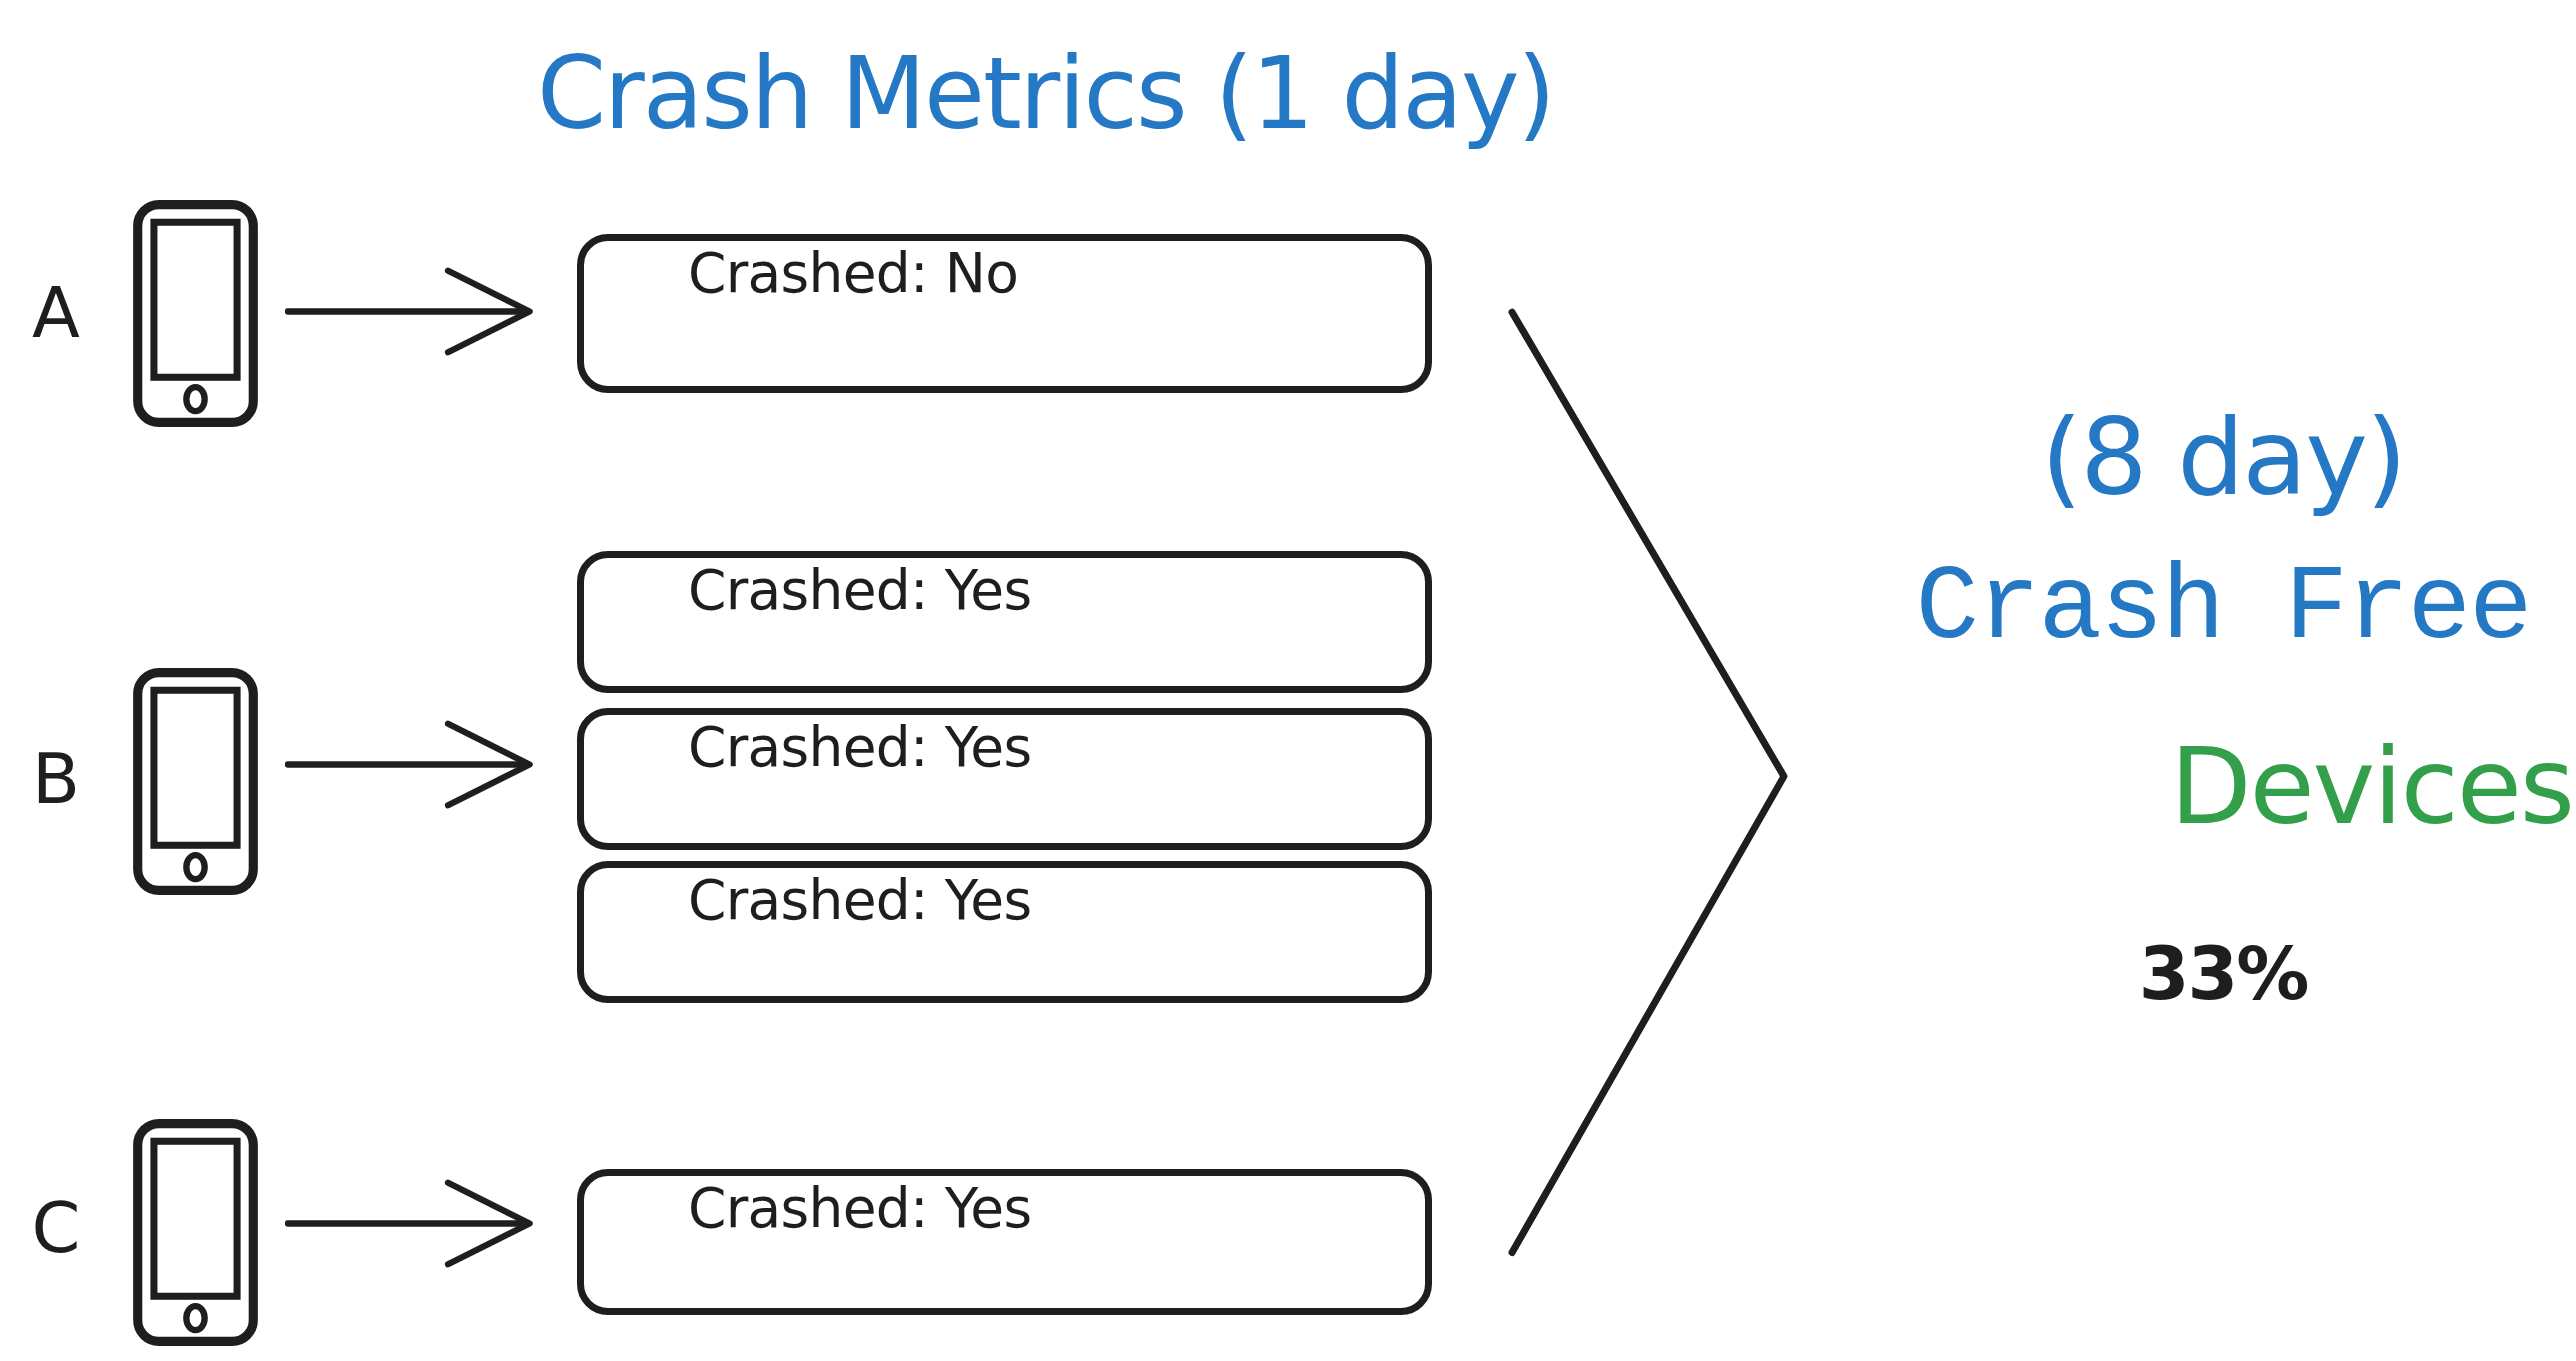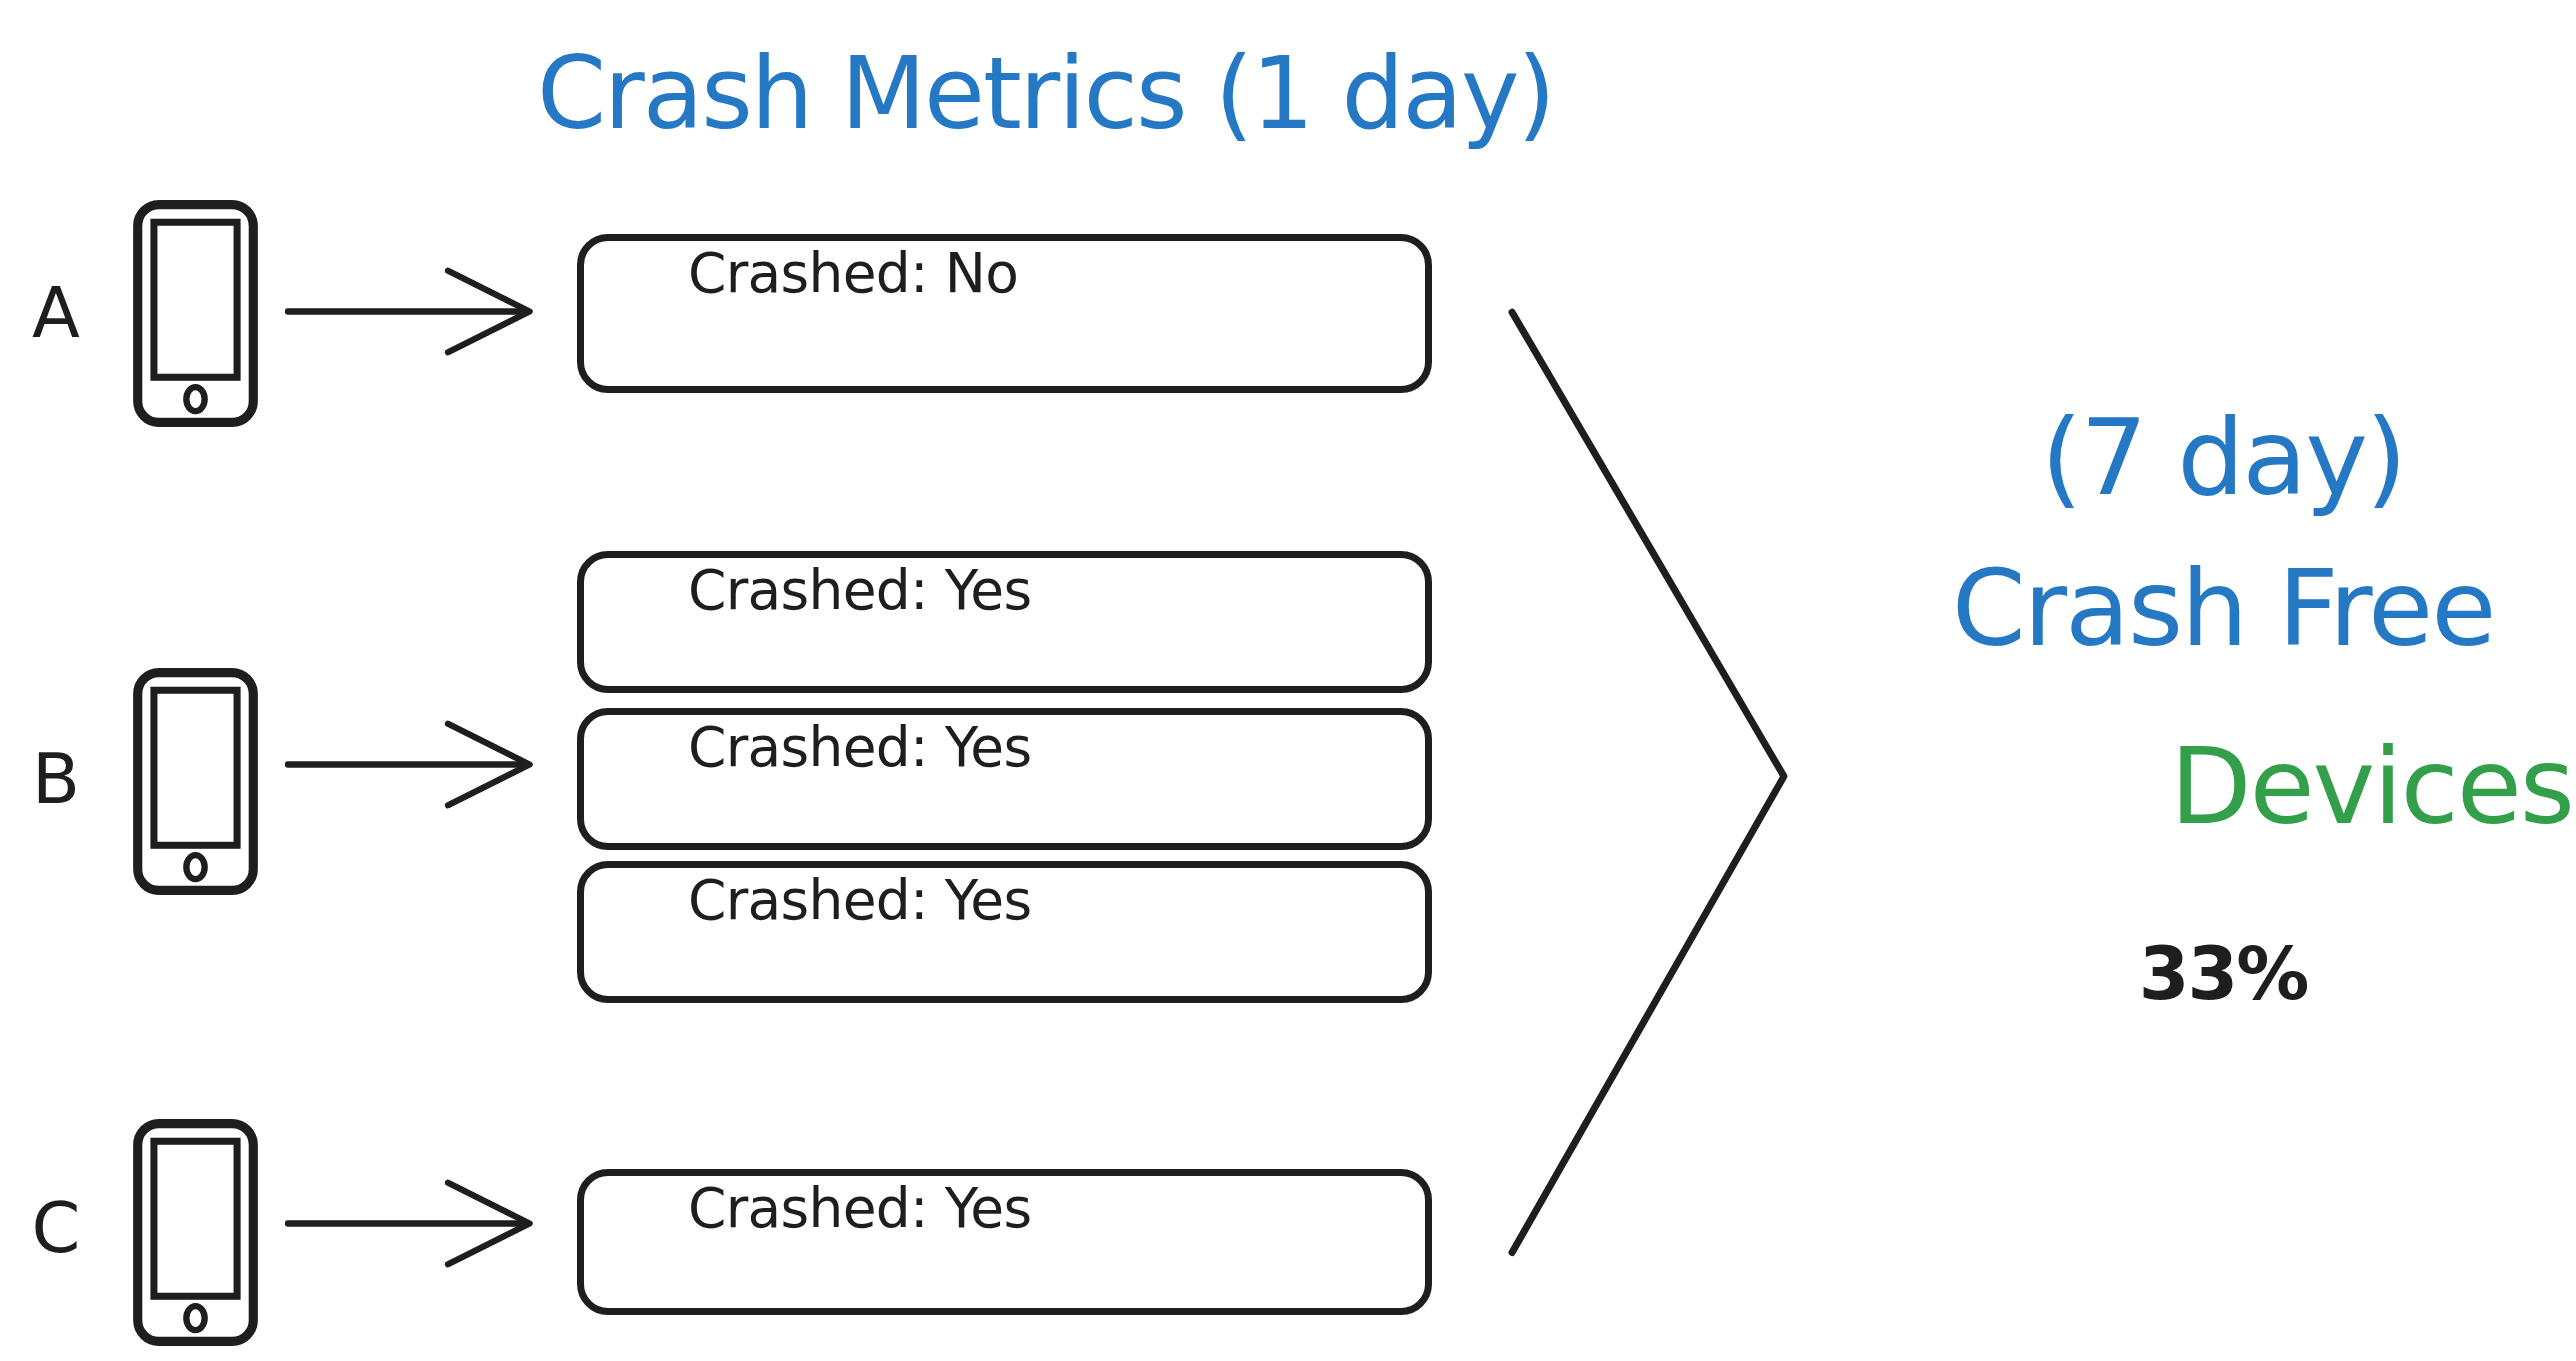--- a/index.html
+++ b/index.html
@@ -139,19 +139,19 @@
   <div class="abs session-box" style="top:1169px; height:146px;">
     <span class="session-text">Crashed: Yes</span>
   </div>
 
   <div class="abs" style="left:1493px; top:296px;">
     <svg viewBox="0 0 440 1390" width="310" height="979" aria-hidden="true">
       <polyline points="27,23 413,682 27,1358" fill="none" stroke="var(--ink)" stroke-width="10" stroke-linecap="round" stroke-linejoin="round"></polyline>
     </svg>
   </div>
 
-  <div class="abs result-line result-blue" style="top:391px;">(7 day)</div>
-  <div class="abs result-line result-blue" style="top:542px;">Crash Free</div>
+  <div class="abs result-line result-blue" style="top:391px;">(8 day)</div>
+  <div class="abs result-line result-blue" style="top:542px;font-family:Liberation Mono, monospace;">Crash Free</div>
   <div class="abs result-line result-green" style="top:720px;">Devices</div>
   <div class="abs result-line result-value" style="top:928px;font-weight:bold;">33%</div>
 
 </div>
 
 
 </body></html>

